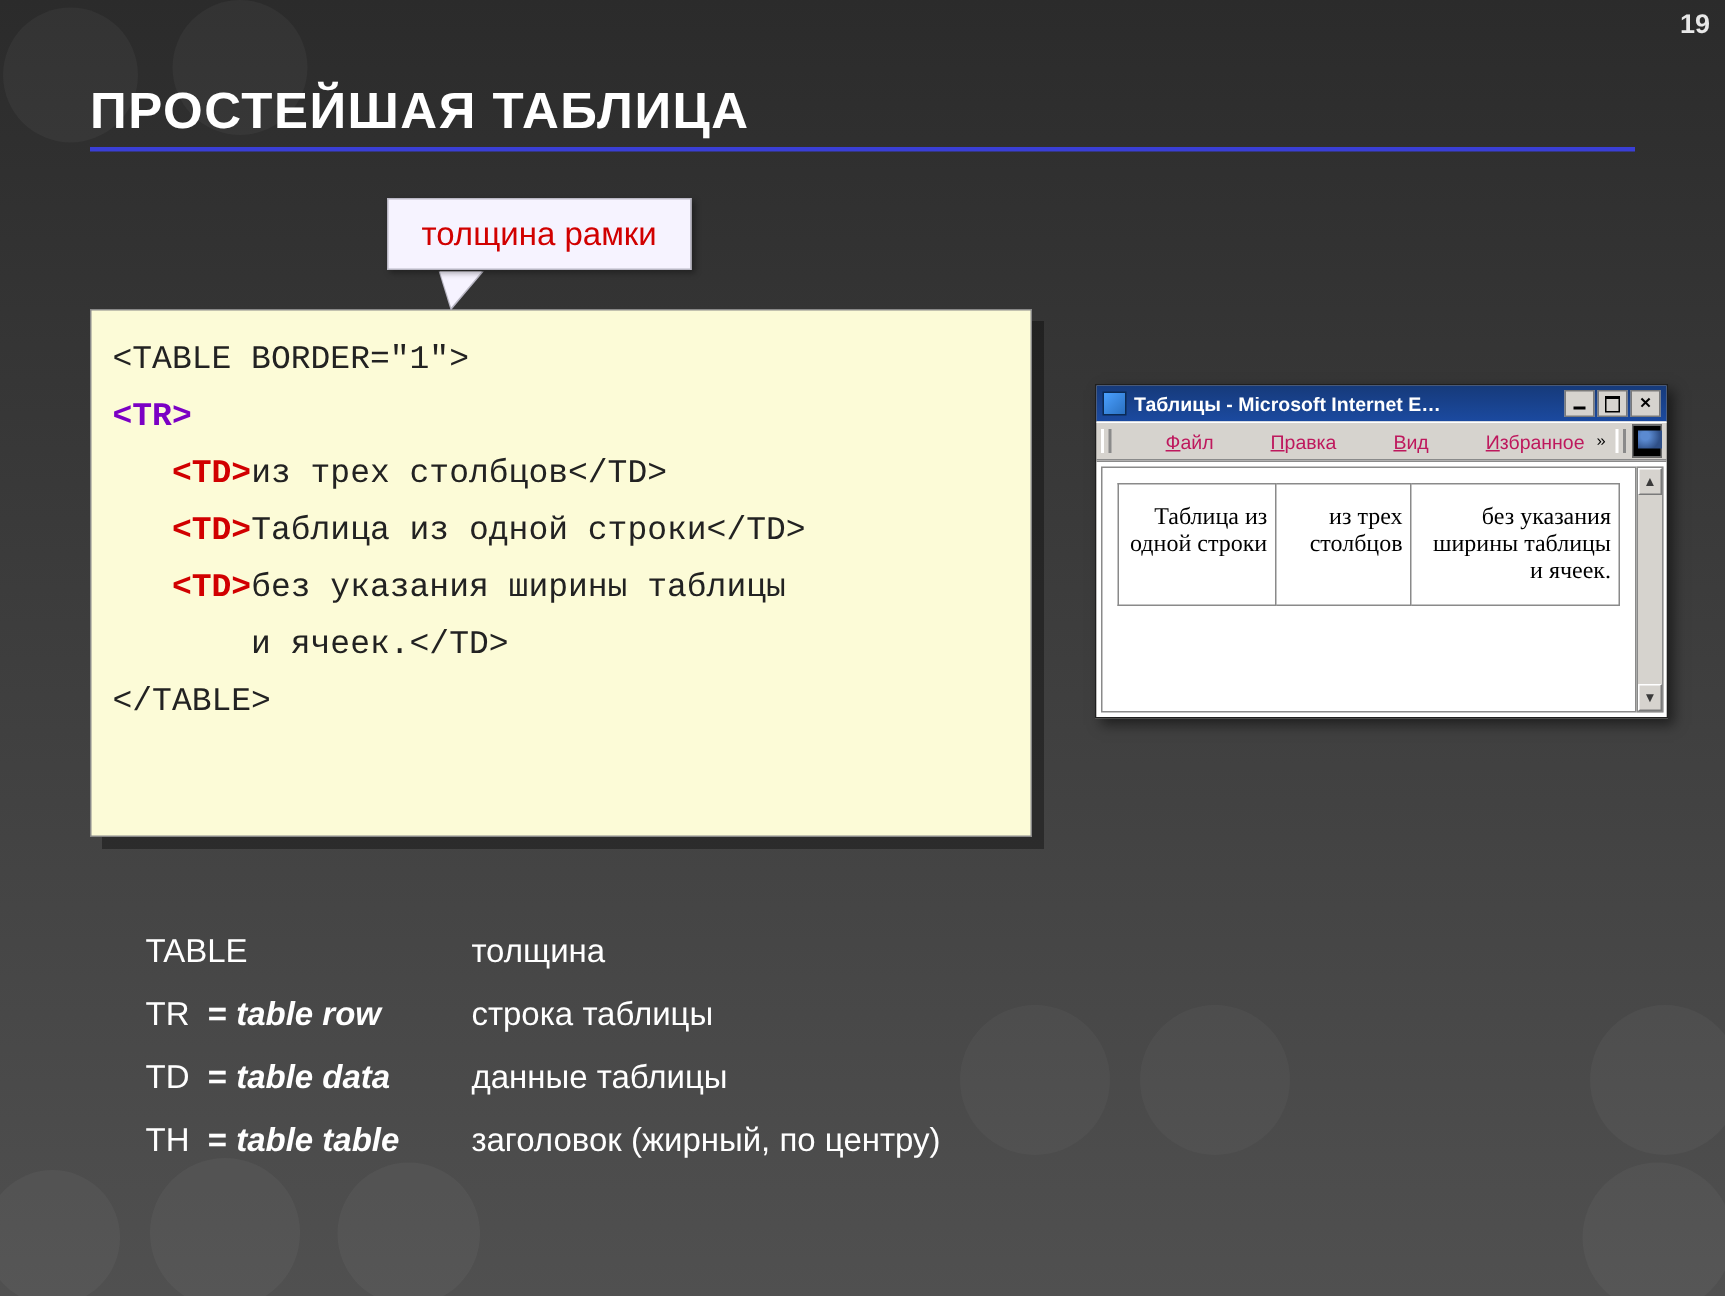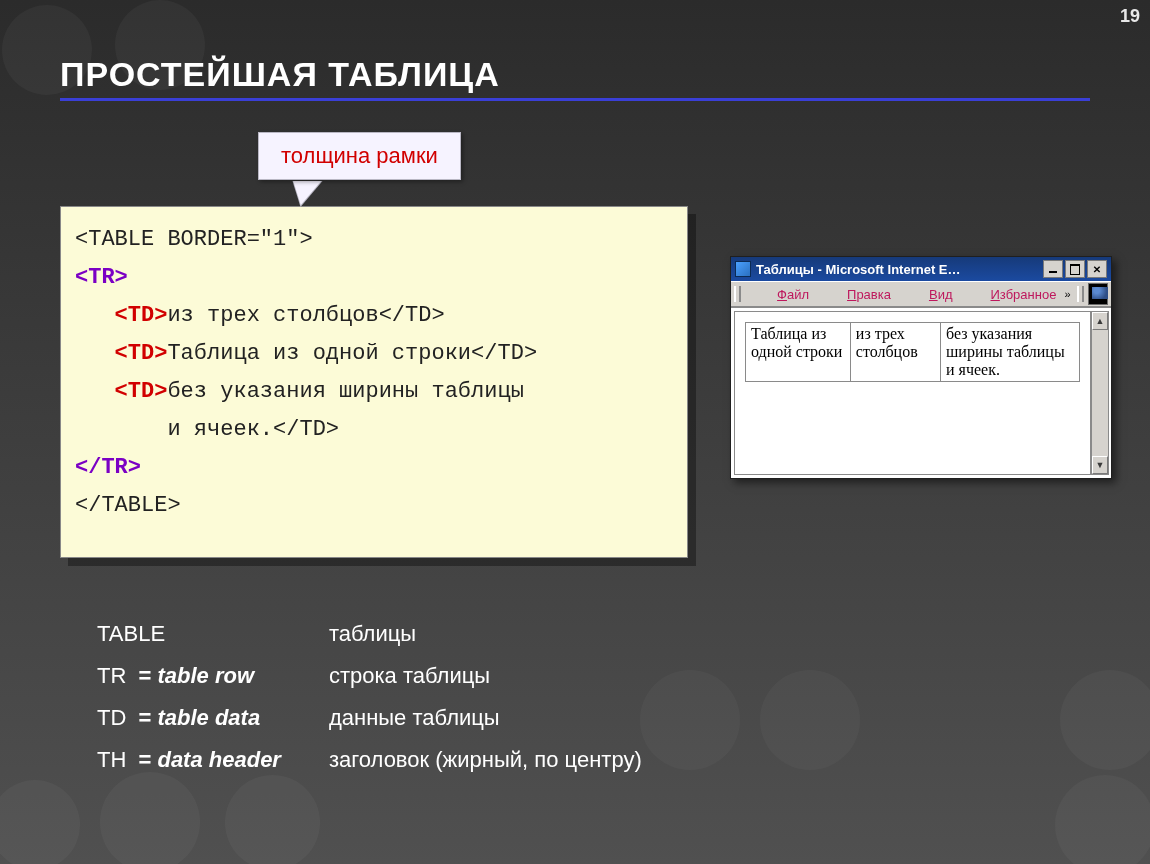--- a/index.html
+++ b/index.html
@@ -35,21 +35,21 @@
   .ie-menu-item{font-size:13px;color:#be185d;padding:0 6px;margin-left:26px;}
   .ie-menu-item .ul{text-decoration:underline;}
   .ie-chevron{font-size:11px;margin-left:2px;margin-right:4px;}
   .ie-throbber{width:24px;height:20px;background:#000;margin-left:auto;margin-right:3px;border:1px solid #6a6a6a;position:relative;}
   .ie-throbber::before{content:"";position:absolute;left:3px;top:3px;width:16px;height:12px;background:radial-gradient(circle at 30% 30%,#5b8ad1 20%,#2f4f87 70%);}
   .ie-body{position:relative;background:#fff;border-top:1px solid #8a8a8a;height:170px;}
   .ie-viewport{position:absolute;left:3px;top:3px;right:20px;bottom:3px;background:#fff;border:1px solid #8a8a8a;}
   .ie-scrollbar{position:absolute;right:2px;top:3px;width:16px;bottom:3px;background:#d6d3ce;border:1px solid #8a8a8a;display:flex;flex-direction:column;justify-content:space-between;}
   .ie-sbtn{height:16px;background:#d6d3ce;border:1px solid #fff;border-right-color:#7a7a7a;border-bottom-color:#7a7a7a;display:flex;align-items:center;justify-content:center;font-size:9px;color:#3a3a3a;}
   .ie-table{margin:10px;border-collapse:collapse;}
-  .ie-table td{border:1px solid #8a8a8a;padding:2px 5px;font-family:"Times New Roman",serif;font-size:16px;vertical-align:top;color:#000;}
+  .ie-table td{border:1px solid #8a8a8a;padding:13px 5px;font-family:"Times New Roman",serif;font-size:16px;vertical-align:top;color:#000;text-align:right;}
   
   .defs{position:absolute;left:95px;top:612px;color:#fff;font-size:22px;line-height:40px;}
   .defs td{padding:0 0 0 0;vertical-align:top;}
   .defs .term{font-weight:normal;padding-right:6px;}
   .defs .eq{font-weight:bold;}
   .defs .eng{font-style:italic;font-weight:bold;}
   .defs .spacer{width:44px;}
   .defs .desc{font-weight:normal;}
 </style>
 </head>
@@ -77,21 +77,20 @@
   <div class="callout">толщина рамки</div>
 
   <div class="codebox-shadow"></div>
   <div class="codebox">
     <div class="code-line"><span>&lt;TABLE BORDER="1"&gt;</span></div>
     <div class="code-line"><span class="c-tr">&lt;TR&gt;</span></div>
     <div class="code-line"><span>   </span><span class="c-td">&lt;TD&gt;</span><span>из трех столбцов&lt;/TD&gt;</span></div>
     <div class="code-line"><span>   </span><span class="c-td">&lt;TD&gt;</span><span>Таблица из одной строки&lt;/TD&gt;</span></div>
     <div class="code-line"><span>   </span><span class="c-td">&lt;TD&gt;</span><span>без указания ширины таблицы</span></div>
     <div class="code-line"><span>       и ячеек.&lt;/TD&gt;</span></div>
-    <div class="code-line"><span class="c-tr">&lt;/TR&gt;</span></div>
     <div class="code-line"><span>&lt;/TABLE&gt;</span></div>
   </div>
 
   <div class="ie">
     <div class="ie-title">
       <span class="ie-icon"></span>
       <span class="ie-title-text">Таблицы - Microsoft Internet E…</span>
       <div class="ie-btns">
         <div class="ie-btn min"></div>
         <div class="ie-btn max"></div>
@@ -125,33 +124,33 @@
         <div class="ie-sbtn">▼</div>
       </div>
     </div>
   </div>
 
   <table class="defs">
     <tbody>
         <tr>
       <td><span class="term">TABLE</span></td>
       <td class="spacer"></td>
-      <td class="desc">таблицы</td>
+      <td class="desc">толщина</td>
     </tr>
     <tr>
       <td><span class="term">TR </span><span class="eq">=</span> <span class="eng">table row</span></td>
       <td class="spacer"></td>
       <td class="desc">строка таблицы</td>
     </tr>
     <tr>
       <td><span class="term">TD </span><span class="eq">=</span> <span class="eng">table data</span></td>
       <td class="spacer"></td>
       <td class="desc">данные таблицы</td>
     </tr>
     <tr>
-      <td><span class="term">TH </span><span class="eq">=</span> <span class="eng">data header</span></td>
+      <td><span class="term">TH </span><span class="eq">=</span> <span class="eng">table table</span></td>
       <td class="spacer"></td>
       <td class="desc">заголовок (жирный, по центру)</td>
     </tr>
   </tbody>
     </table>
 
 </div>
 
 </body></html>

